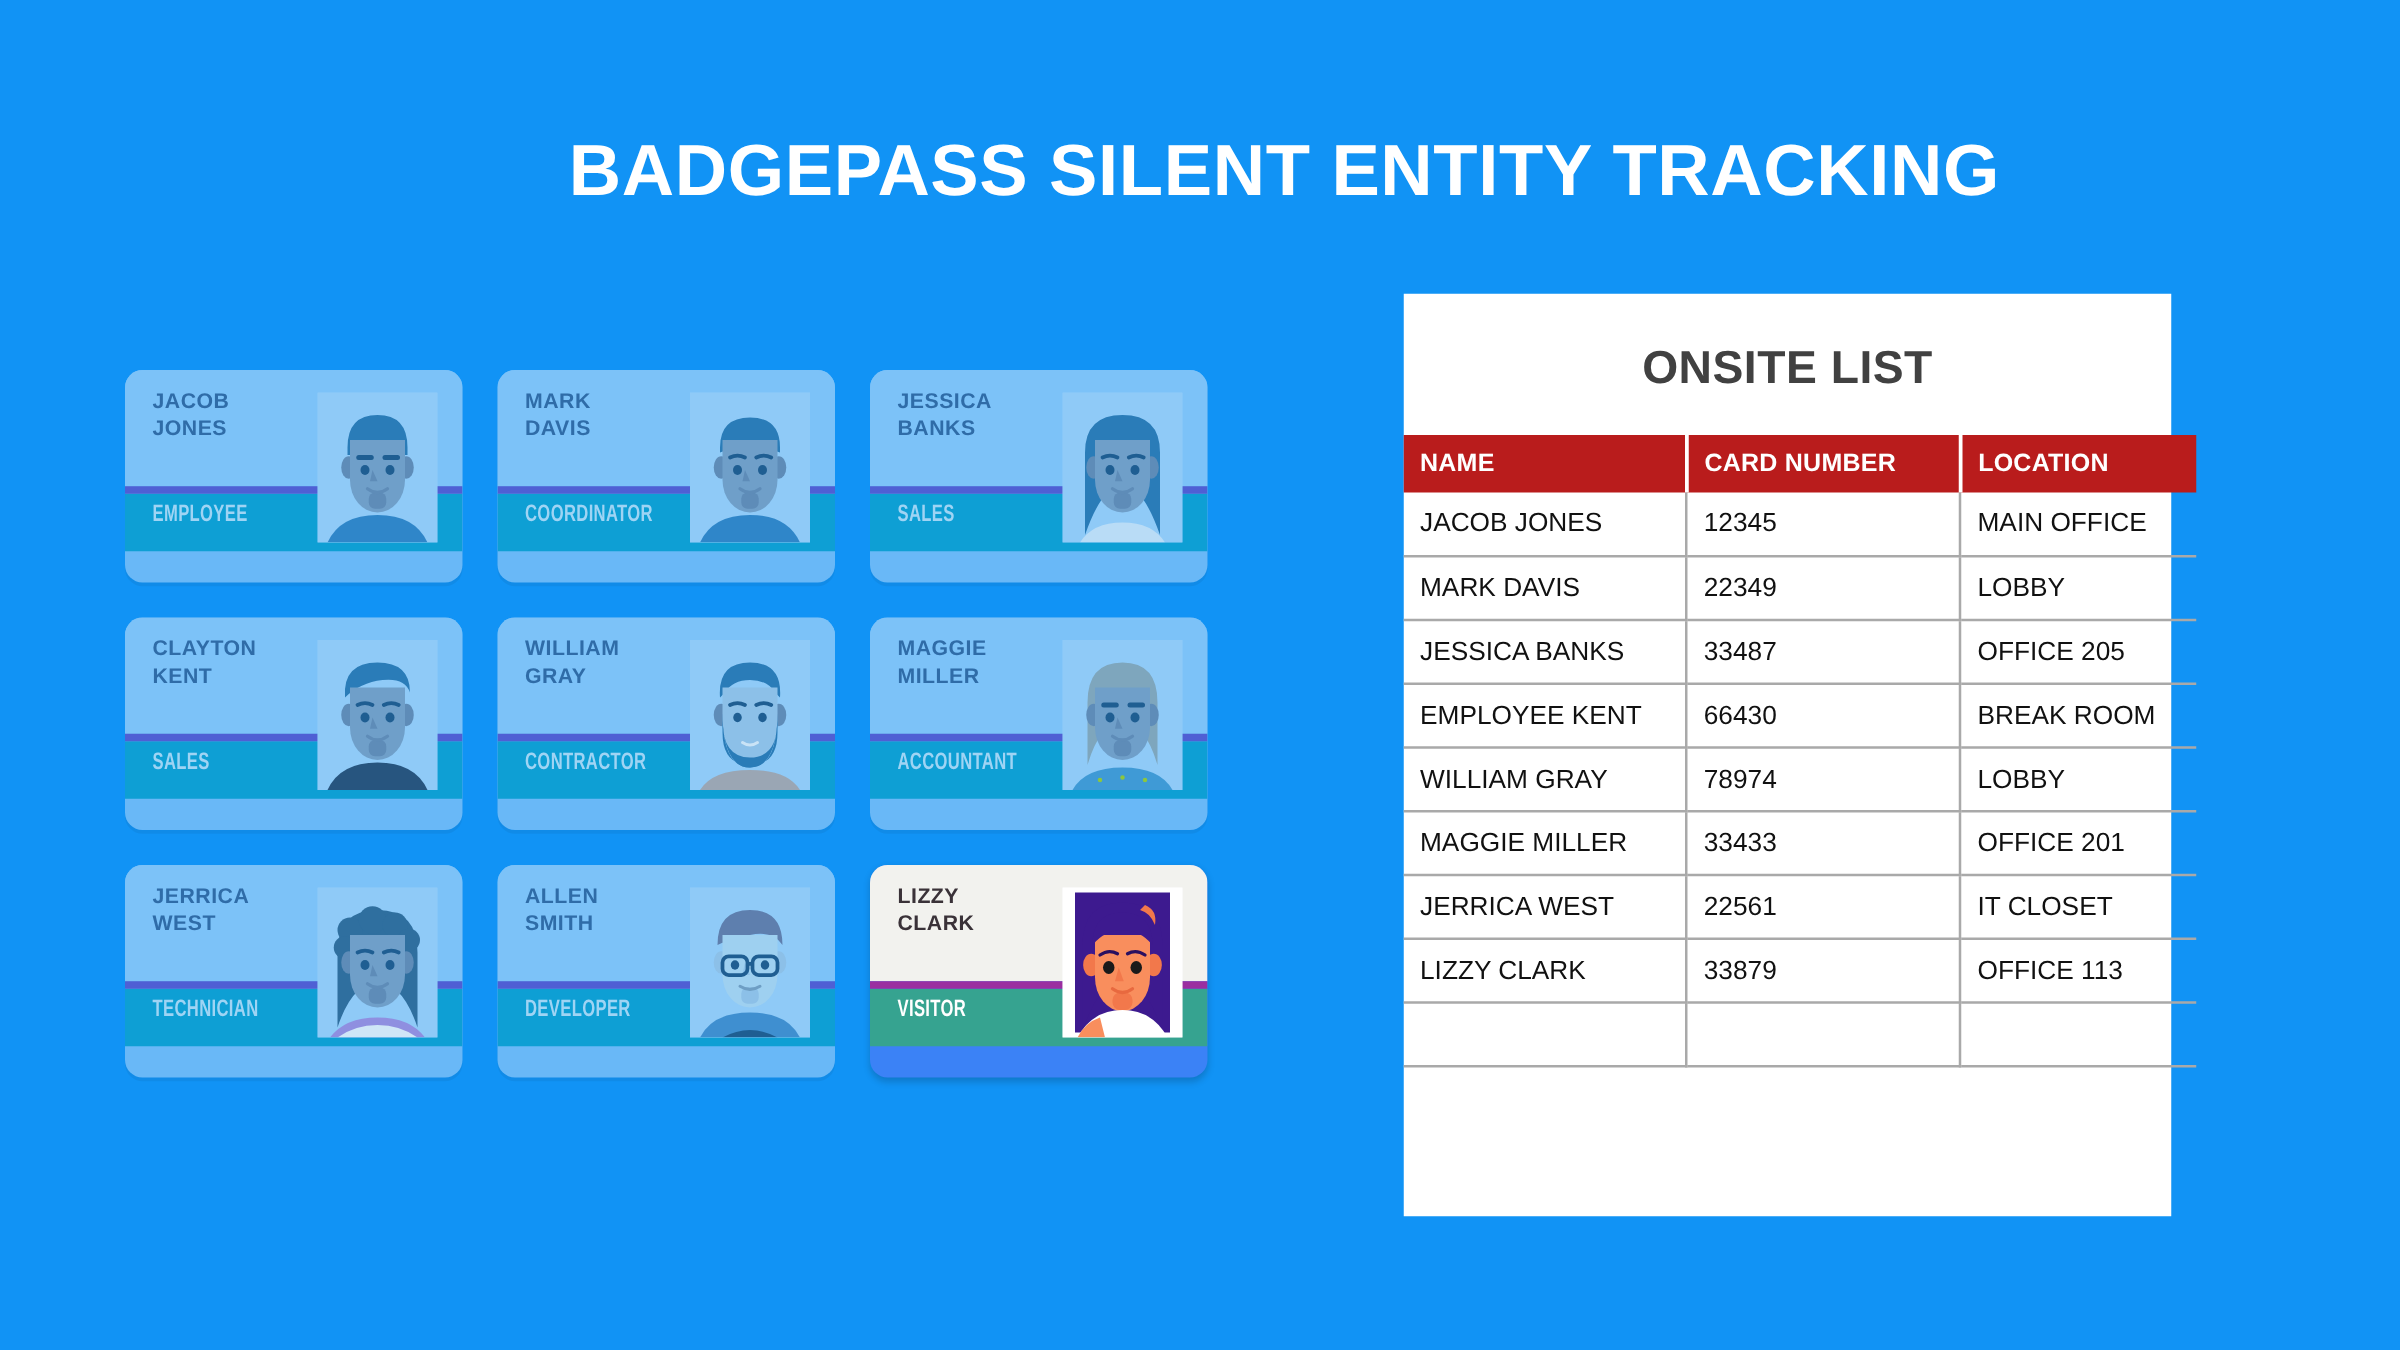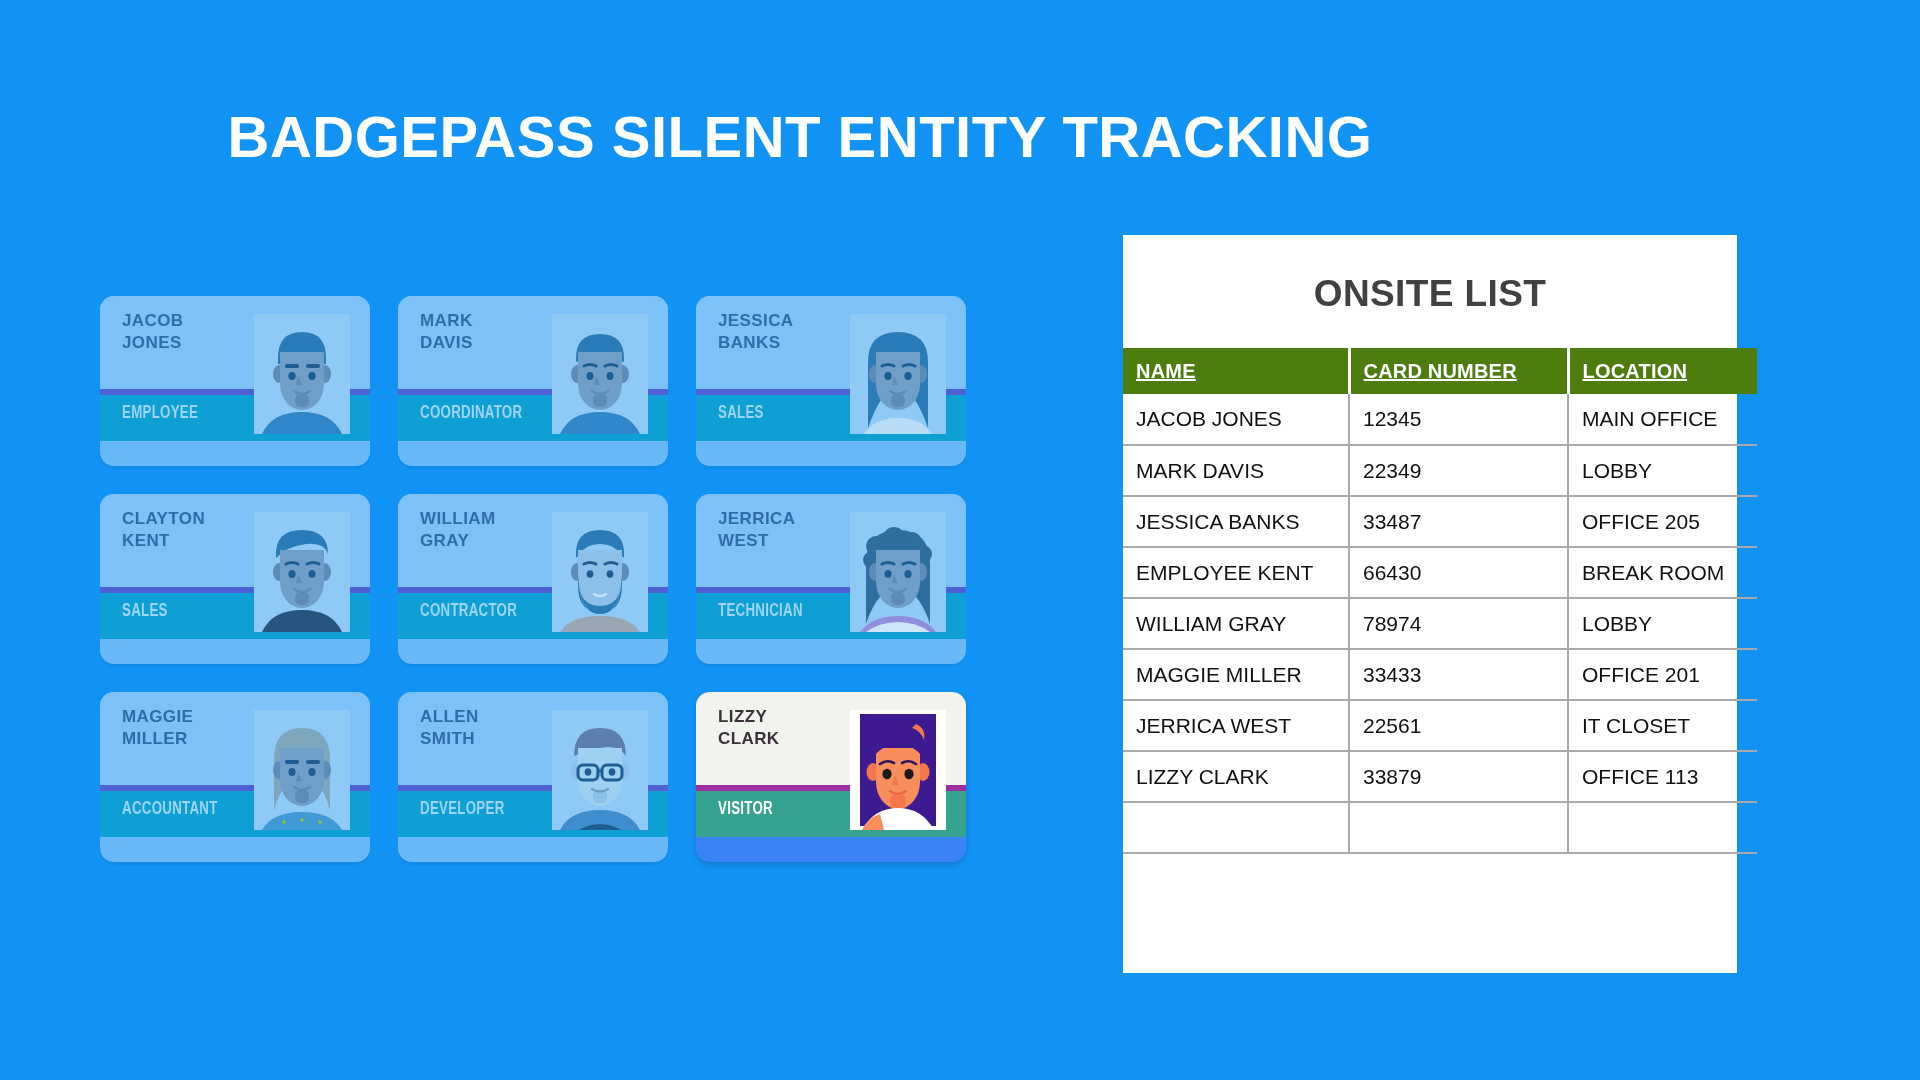--- a/index.html
+++ b/index.html
@@ -7,21 +7,21 @@
     width:1920px; height:1080px;
     background:#1193f5;
     font-family:"Liberation Sans", sans-serif;
     overflow:hidden;
   }
   #stage{ position:relative; width:1920px; height:1080px; }
 
   
   .title{
     position:absolute; left:0; top:108px; width:1600px;
-    text-align:center;
+    text-align:right;
     color:#ffffff;
     font-size:58px;
     font-weight:bold;
     letter-spacing:0.5px;
     line-height:1;
     white-space:nowrap;
   }
 
   
   .badge-grid{
@@ -115,30 +115,29 @@
     margin:36px auto 0 auto;
     width:634px;
     border-collapse:collapse;
     table-layout:fixed;
   }
   table.onsite col.c-name{ width:226px; }
   table.onsite col.c-card{ width:219px; }
   table.onsite col.c-loc { width:189px; }
 
   table.onsite th{
-    background:#4d7c0f;
+    background:#b91c1c;
     color:#ffffff;
     font-size:20px;
     font-weight:bold;
     text-align:left;
     padding:11px 0 11px 13px;
     letter-spacing:0.2px;
     border-right:3px solid #ffffff;
     height:46px;
-    text-decoration:underline;
   }
   table.onsite th:last-child{ border-right:none; }
 
   table.onsite td{
     color:#111111;
     font-size:21px;
     text-align:left;
     padding:8px 0 8px 13px;
     height:51px;
     border-bottom:2px solid #a9a9a9;
@@ -294,20 +293,51 @@
                 <path d="M42 82 q6 4 12 0" stroke="#c9e3f6" stroke-width="2.4" fill="none" stroke-linecap="round"></path>
                 <path d="M8 120 q10 -16 40 -16 q30 0 40 16 z" fill="#9aa6b4"></path>
           </svg>
         </div>
       </div>
       <div class="badge">
         <div class="upper"></div>
         <div class="roleband"></div>
         <div class="divider"></div>
         <div class="bname">
+          <div>MAGGIE</div>
+          <div>MILLER</div>
+        </div>
+        <div class="brole">ACCOUNTANT</div>
+        <div class="photo">
+          <svg viewBox="0 0 96 120" xmlns="http://www.w3.org/2000/svg">
+            <rect width="96" height="120" fill="#8fcaf7"></rect>
+            <path d="M20 100 V50 q0 -32 28 -32 q28 0 28 32 v50 q-10 -34 -28 -34 q-18 0 -28 34 z" fill="#7ea6bd"></path>
+
+    <ellipse cx="25" cy="60" rx="6" ry="9" fill="#5e8cb8"></ellipse>
+    <ellipse cx="71" cy="60" rx="6" ry="9" fill="#5e8cb8"></ellipse>
+    <path d="M26 38 h44 v32 a22 26 0 0 1 -44 0 z" fill="#6f9fc9"></path>
+    <rect x="41" y="80" width="14" height="13" rx="5" fill="#5e8cb8"></rect>
+    <ellipse cx="38" cy="62" rx="3.6" ry="4" fill="#1f5e92"></ellipse>
+    <ellipse cx="58" cy="62" rx="3.6" ry="4" fill="#1f5e92"></ellipse>
+    <path d="M44 62 l4 9 h-6 z" fill="#5e8cb8"></path>
+    <path d="M40 77 q8 6 16 0" stroke="#5e8cb8" stroke-width="2.6" fill="none" stroke-linecap="round"></path>
+  <rect x="31" y="50" width="14" height="4" rx="2" fill="#1f5e92"></rect>
+                    <rect x="52" y="50" width="14" height="4" rx="2" fill="#1f5e92"></rect>
+                <path d="M8 120 q10 -18 40 -18 q30 0 40 18 z" fill="#3f9ad6"></path>
+                <circle cx="30" cy="112" r="1.8" fill="#8cc63f"></circle>
+            <circle cx="48" cy="110" r="1.8" fill="#8cc63f"></circle>
+                <circle cx="66" cy="112" r="1.8" fill="#8cc63f"></circle>
+          </svg>
+        </div>
+      </div>
+      <div class="badge">
+        <div class="upper"></div>
+        <div class="roleband"></div>
+        <div class="divider"></div>
+        <div class="bname">
           <div>JERRICA</div>
           <div>WEST</div>
         </div>
         <div class="brole">TECHNICIAN</div>
         <div class="photo">
           <svg viewBox="0 0 96 120" xmlns="http://www.w3.org/2000/svg">
             <rect width="96" height="120" fill="#8fcaf7"></rect>
             <path d="M16 112 V52 q0 -34 32 -34 q32 0 32 34 v60 q-12 -36 -32 -36 q-20 0 -32 36 z" fill="#2f6f9f"></path>
                 <circle cx="26" cy="34" r="10" fill="#2f6f9f"></circle>
             <circle cx="44" cy="26" r="11" fill="#2f6f9f"></circle>
@@ -320,51 +350,20 @@
     <path d="M26 38 h44 v32 a22 26 0 0 1 -44 0 z" fill="#6f9fc9"></path>
     <rect x="41" y="80" width="14" height="13" rx="5" fill="#5e8cb8"></rect>
     <ellipse cx="38" cy="62" rx="3.6" ry="4" fill="#1f5e92"></ellipse>
     <ellipse cx="58" cy="62" rx="3.6" ry="4" fill="#1f5e92"></ellipse>
     <path d="M44 62 l4 9 h-6 z" fill="#5e8cb8"></path>
     <path d="M40 77 q8 6 16 0" stroke="#5e8cb8" stroke-width="2.6" fill="none" stroke-linecap="round"></path>
   <path d="M32 52 q6 -3 12 0" stroke="#1f5e92" stroke-width="3" fill="none" stroke-linecap="round"></path>
                  <path d="M53 52 q6 -3 12 0" stroke="#1f5e92" stroke-width="3" fill="none" stroke-linecap="round"></path>
                 <path d="M10 120 q12 -16 38 -16 q26 0 38 16 z" fill="#8f8fe0"></path>
                 <path d="M16 120 q14 -10 32 -10 q18 0 32 10 z" fill="#cfe6f7"></path>
-          </svg>
-        </div>
-      </div>
-      <div class="badge">
-        <div class="upper"></div>
-        <div class="roleband"></div>
-        <div class="divider"></div>
-        <div class="bname">
-          <div>MAGGIE</div>
-          <div>MILLER</div>
-        </div>
-        <div class="brole">ACCOUNTANT</div>
-        <div class="photo">
-          <svg viewBox="0 0 96 120" xmlns="http://www.w3.org/2000/svg">
-            <rect width="96" height="120" fill="#8fcaf7"></rect>
-            <path d="M20 100 V50 q0 -32 28 -32 q28 0 28 32 v50 q-10 -34 -28 -34 q-18 0 -28 34 z" fill="#7ea6bd"></path>
-
-    <ellipse cx="25" cy="60" rx="6" ry="9" fill="#5e8cb8"></ellipse>
-    <ellipse cx="71" cy="60" rx="6" ry="9" fill="#5e8cb8"></ellipse>
-    <path d="M26 38 h44 v32 a22 26 0 0 1 -44 0 z" fill="#6f9fc9"></path>
-    <rect x="41" y="80" width="14" height="13" rx="5" fill="#5e8cb8"></rect>
-    <ellipse cx="38" cy="62" rx="3.6" ry="4" fill="#1f5e92"></ellipse>
-    <ellipse cx="58" cy="62" rx="3.6" ry="4" fill="#1f5e92"></ellipse>
-    <path d="M44 62 l4 9 h-6 z" fill="#5e8cb8"></path>
-    <path d="M40 77 q8 6 16 0" stroke="#5e8cb8" stroke-width="2.6" fill="none" stroke-linecap="round"></path>
-  <rect x="31" y="50" width="14" height="4" rx="2" fill="#1f5e92"></rect>
-                    <rect x="52" y="50" width="14" height="4" rx="2" fill="#1f5e92"></rect>
-                <path d="M8 120 q10 -18 40 -18 q30 0 40 18 z" fill="#3f9ad6"></path>
-                <circle cx="30" cy="112" r="1.8" fill="#8cc63f"></circle>
-            <circle cx="48" cy="110" r="1.8" fill="#8cc63f"></circle>
-                <circle cx="66" cy="112" r="1.8" fill="#8cc63f"></circle>
           </svg>
         </div>
       </div>
       <div class="badge">
         <div class="upper"></div>
         <div class="roleband"></div>
         <div class="divider"></div>
         <div class="bname">
           <div>ALLEN</div>
           <div>SMITH</div>

